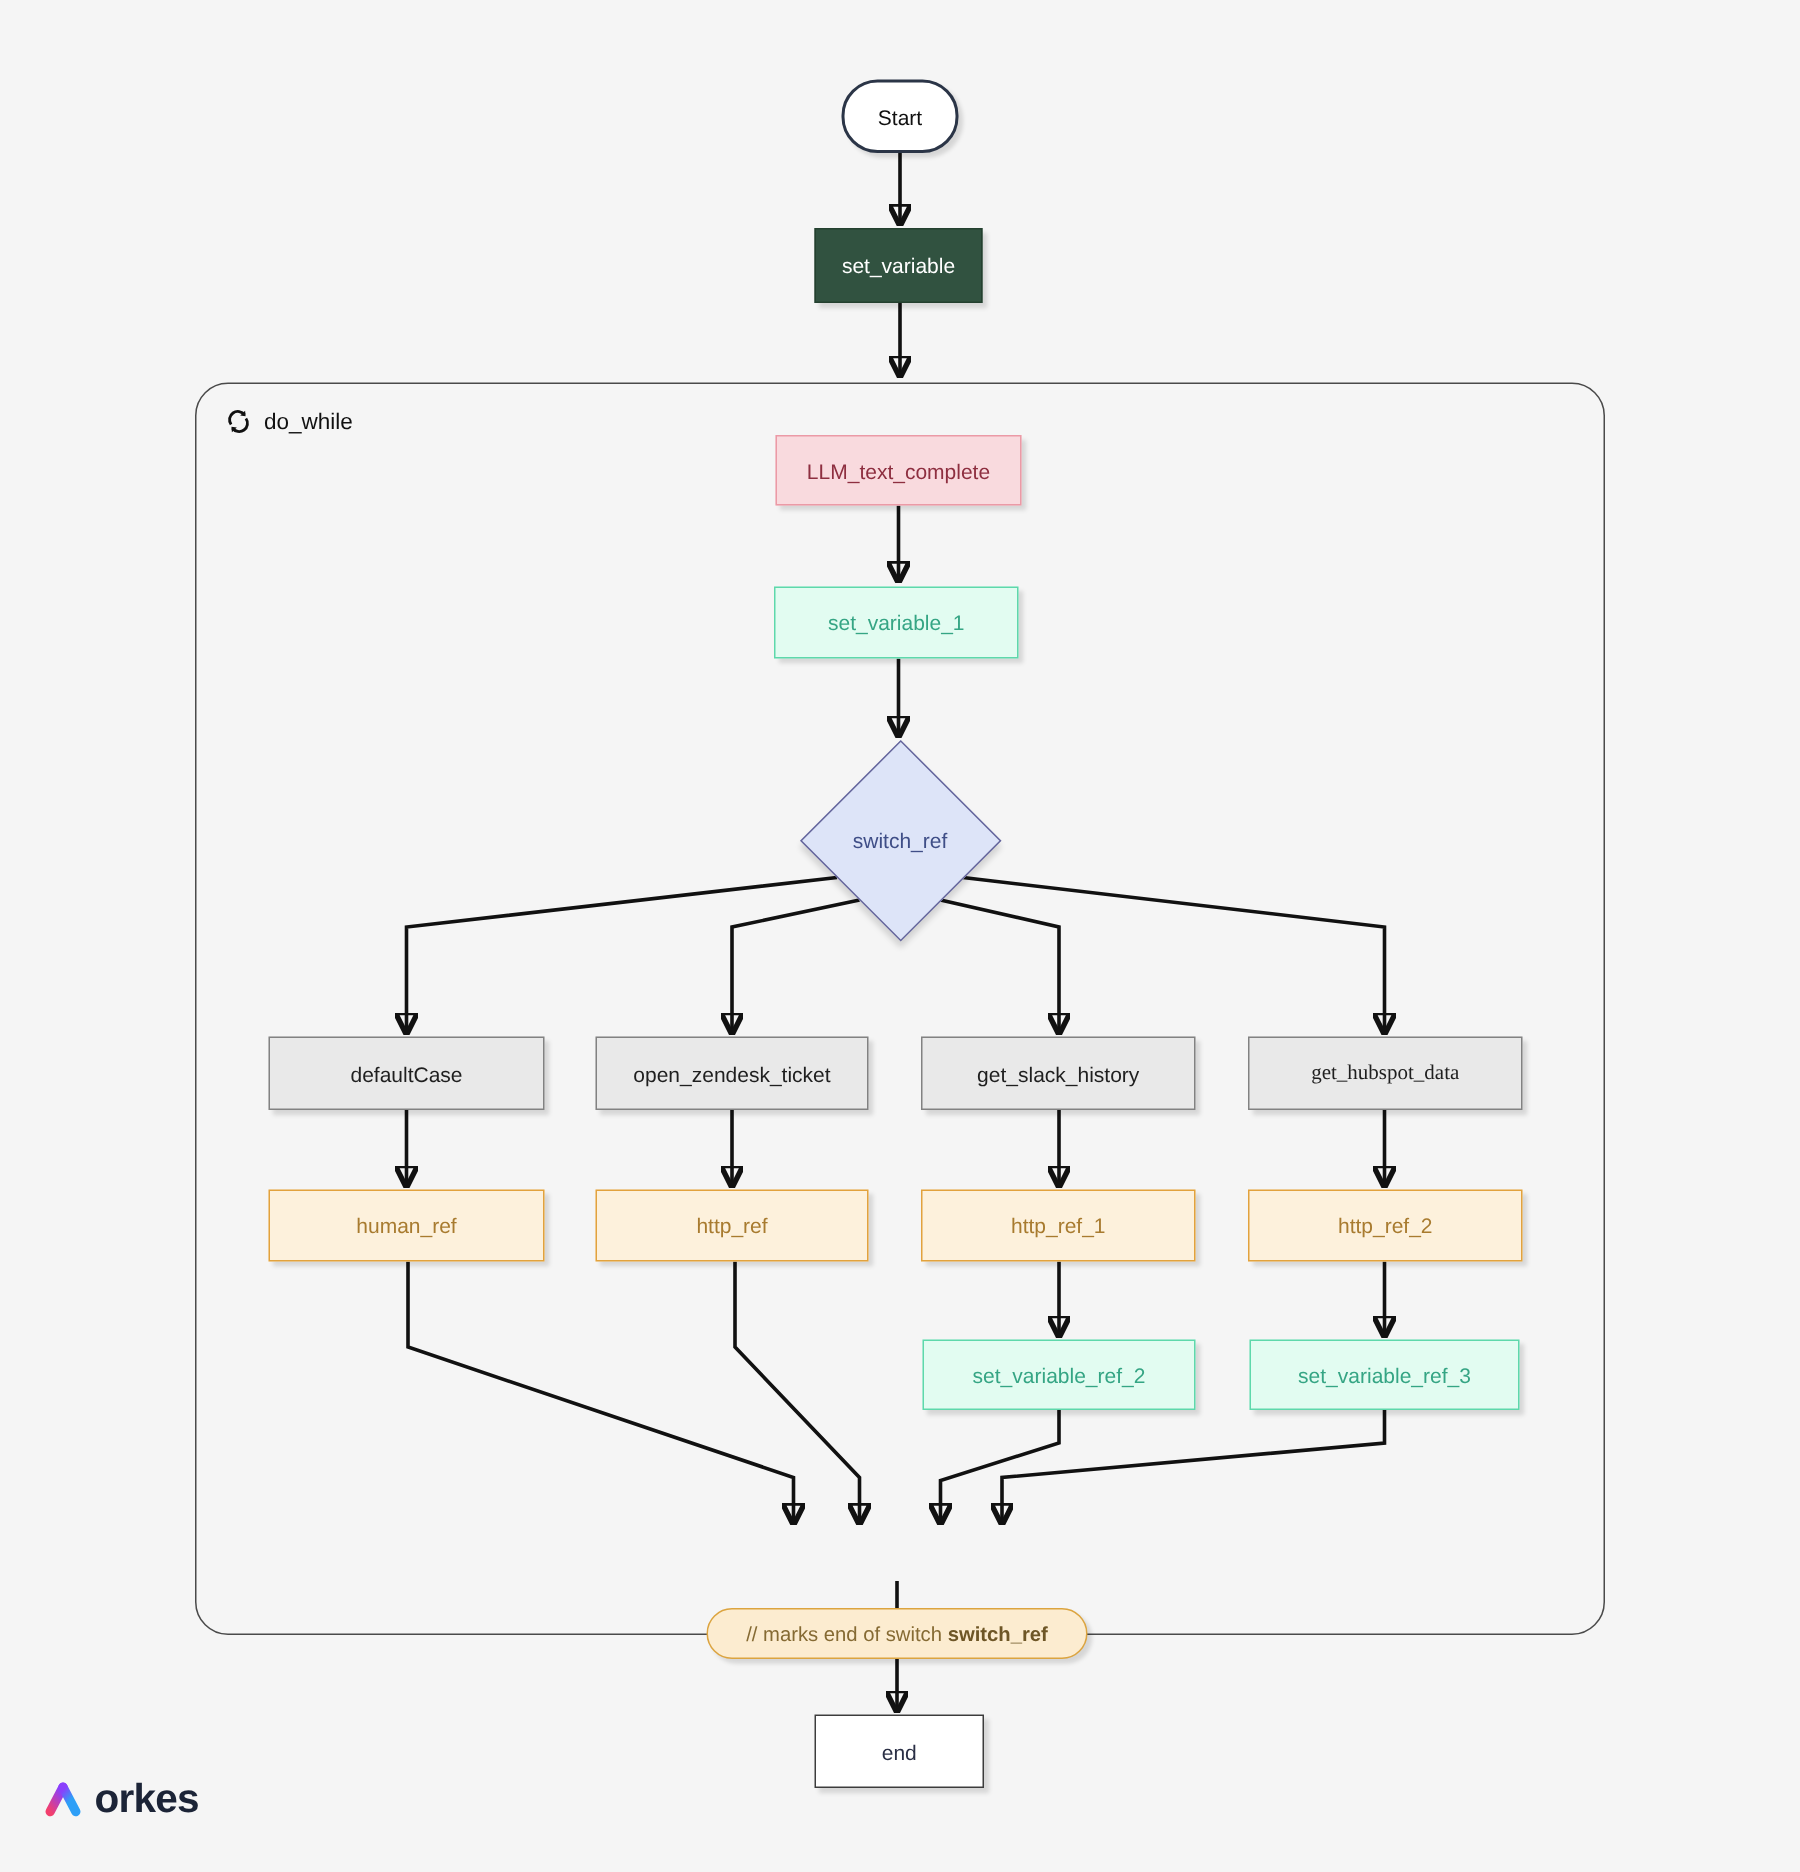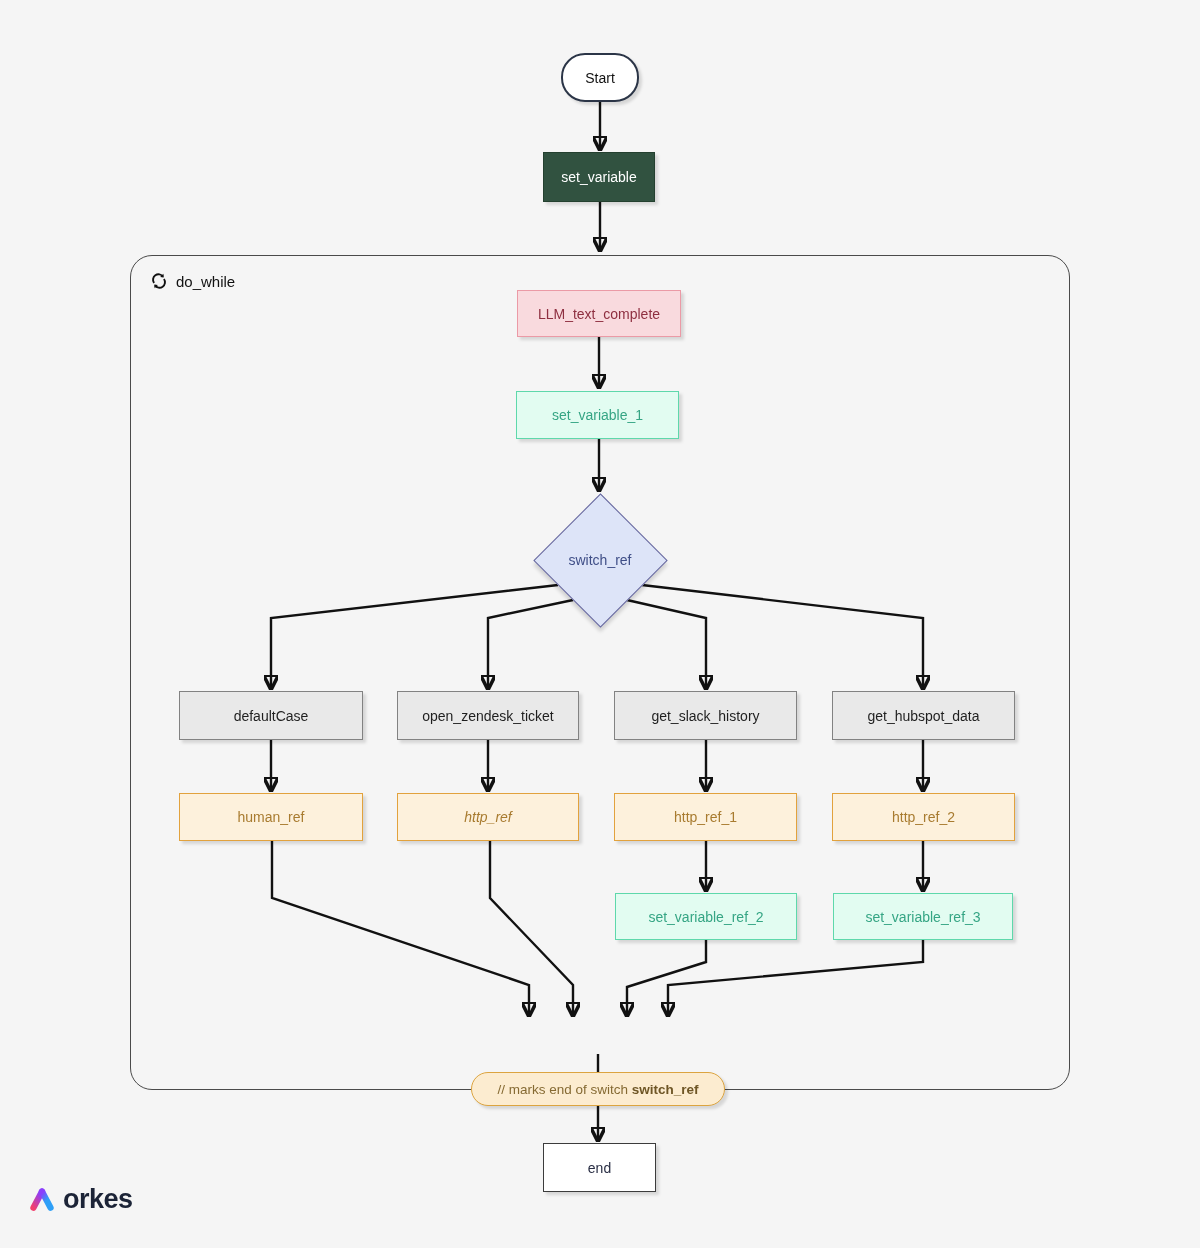--- a/index.html
+++ b/index.html
@@ -128,28 +128,28 @@
 
   <div class="node gray" style="left:179px;top:691px;width:184px;height:49px;">
     <span>defaultCase</span>
   </div>
   <div class="node gray" style="left:614px;top:691px;width:183px;height:49px;">
     <span>get_slack_history</span>
   </div>
   <div class="node gray" style="left:397px;top:691px;width:182px;height:49px;">
     <span>open_zendesk_ticket</span>
   </div>
-  <div class="node gray" style="left:832px;top:691px;width:183px;height:49px;">
+  <div class="node gray" style="left:832px;top:691px;width:183px;height:49px;font-family:Liberation Serif, serif;">
     <span>get_hubspot_data</span>
   </div>
 
   <div class="node orange" style="left:179px;top:793px;width:184px;height:48px;">
     <span>human_ref</span>
   </div>
-  <div class="node orange" style="left:397px;top:793px;width:182px;height:48px;font-style:italic;">
+  <div class="node orange" style="left:397px;top:793px;width:182px;height:48px;">
     <span>http_ref</span>
   </div>
   <div class="node orange" style="left:614px;top:793px;width:183px;height:48px;">
     <span>http_ref_1</span>
   </div>
   <div class="node orange" style="left:832px;top:793px;width:183px;height:48px;">
     <span>http_ref_2</span>
   </div>
 
   <div class="node mint" style="left:615px;top:893px;width:182px;height:47px;">

